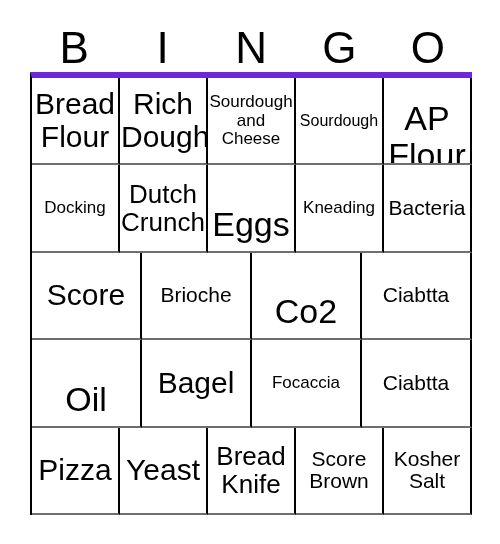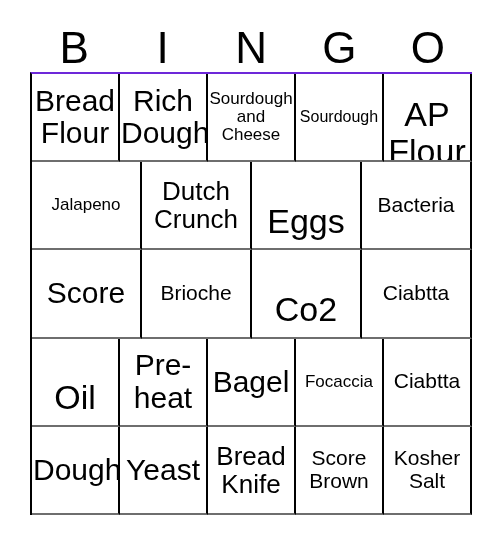--- a/index.html
+++ b/index.html
@@ -45,21 +45,21 @@
   }
 
   
   #grid {
     position: absolute;
     left: 30px;
     top: 72px;
     width: 442px;
     height: 443px;
     box-sizing: border-box;
-    border-top: 2px solid #6d28d9;
+    border-top: 6px solid #6d28d9;
     border-left: 2px solid #000000;
     display: flex;
     flex-direction: column;
   }
   .grid-row {
     flex: 1 1 0;
     display: flex;
     min-height: 0;
   }
   .grid-cell {
@@ -117,27 +117,30 @@
         </div>
         <div class="grid-cell fs-xs">
           <span class="cell-text">Sourdough</span>
         </div>
         <div class="grid-cell fs-xxl">
           <span class="cell-text">AP Flour</span>
         </div>
       </div>
       <div class="grid-row">
         <div class="grid-cell fs-sm">
-          <span class="cell-text">Jalapeno</span>
+          <span class="cell-text">Docking</span>
         </div>
         <div class="grid-cell fs-lg">
           <span class="cell-text">Dutch Crunch</span>
         </div>
         <div class="grid-cell fs-xxl">
           <span class="cell-text">Eggs</span>
+        </div>
+        <div class="grid-cell fs-sm">
+          <span class="cell-text">Kneading</span>
         </div>
         <div class="grid-cell fs-md">
           <span class="cell-text">Bacteria</span>
         </div>
       </div>
       <div class="grid-row">
         <div class="grid-cell fs-xl">
           <span class="cell-text">Score</span>
         </div>
         <div class="grid-cell fs-md">
@@ -148,35 +151,32 @@
         </div>
         <div class="grid-cell fs-md">
           <span class="cell-text">Ciabtta</span>
         </div>
       </div>
       <div class="grid-row">
         <div class="grid-cell fs-xxl">
           <span class="cell-text">Oil</span>
         </div>
         <div class="grid-cell fs-xl">
-          <span class="cell-text">Pre-heat</span>
-        </div>
-        <div class="grid-cell fs-xl">
           <span class="cell-text">Bagel</span>
         </div>
         <div class="grid-cell fs-sm">
           <span class="cell-text">Focaccia</span>
         </div>
         <div class="grid-cell fs-md">
           <span class="cell-text">Ciabtta</span>
         </div>
       </div>
       <div class="grid-row">
         <div class="grid-cell fs-xl">
-          <span class="cell-text">Dough</span>
+          <span class="cell-text">Pizza</span>
         </div>
         <div class="grid-cell fs-xl">
           <span class="cell-text">Yeast</span>
         </div>
         <div class="grid-cell fs-lg">
           <span class="cell-text">Bread Knife</span>
         </div>
         <div class="grid-cell fs-md">
           <span class="cell-text">Score Brown</span>
         </div>

